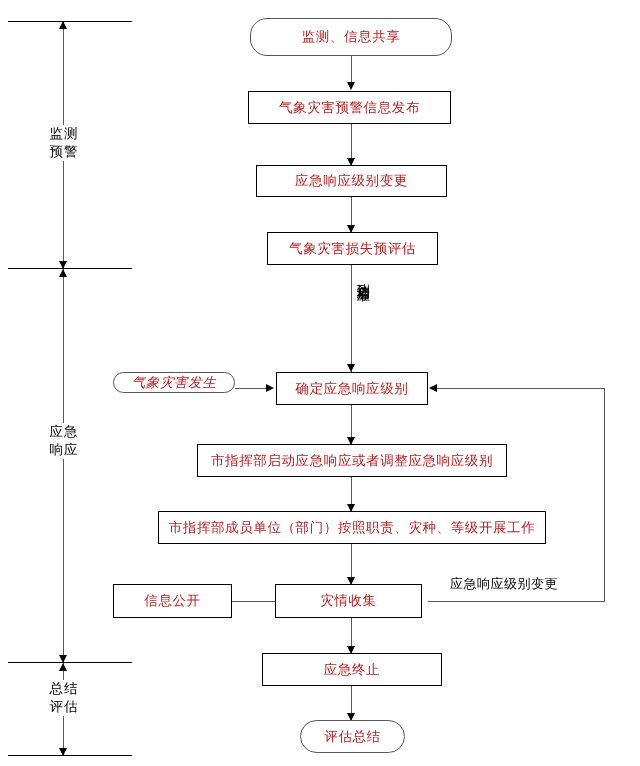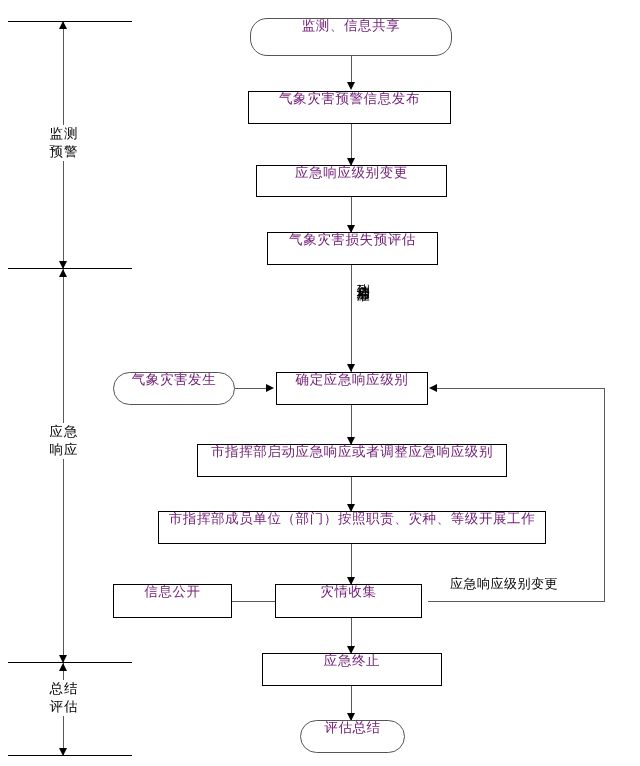--- a/index.html
+++ b/index.html
@@ -17,23 +17,23 @@
     background: #ffffff;
     overflow: hidden;
   }
   
   .node {
     position: absolute;
     box-sizing: border-box;
     border: 1px solid #000000;
     background: #ffffff;
     display: flex;
-    align-items: flex-start;
+    align-items: center;
     justify-content: center;
-    color: #701a75;
+    color: #b91c1c;
     font-size: 13.5px;
     letter-spacing: 0.6px;
     line-height: 1;
     white-space: nowrap;
     font-weight: 500;
   }
   .node.rounded {
     border-radius: 17px;
     border-color: #555555;
   }
@@ -177,21 +177,21 @@
   <div class="arrow-down" style="left:347px; top:225px;"></div>
 
   <div class="node" style="left:267px; top:232px; width:171px; height:33px;">
     <span>气象灾害损失预评估</span>
   </div>
 
   <div class="vline" style="left:351px; top:265px; height:107px;"></div>
   <div class="arrow-down" style="left:347px; top:364px;"></div>
   <div class="edge-label-v" style="left:356px; top:273px;">达到启动标准</div>
 
-  <div class="node rounded" style="left:113px; top:372px; width:122px; height:33px;">
+  <div class="node rounded" style="left:113px; top:372px; width:122px; height:21px;font-style:italic;">
     <span>气象灾害发生</span>
   </div>
 
   <div class="hline" style="left:235px; top:388px; width:33px;"></div>
   <div class="arrow-right" style="left:266px; top:384px;"></div>
 
   <div class="node" style="left:276px; top:372px; width:152px; height:33px;">
     <span>确定应急响应级别</span>
   </div>
 

